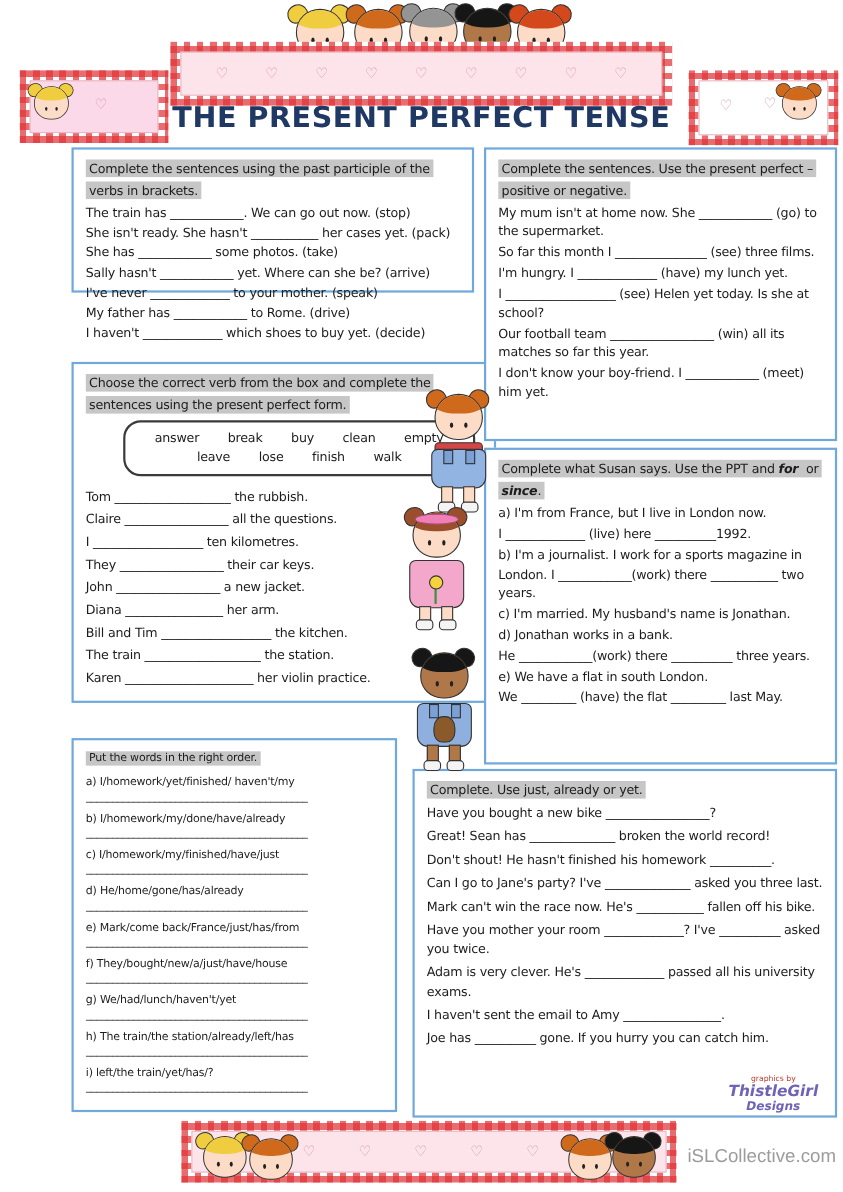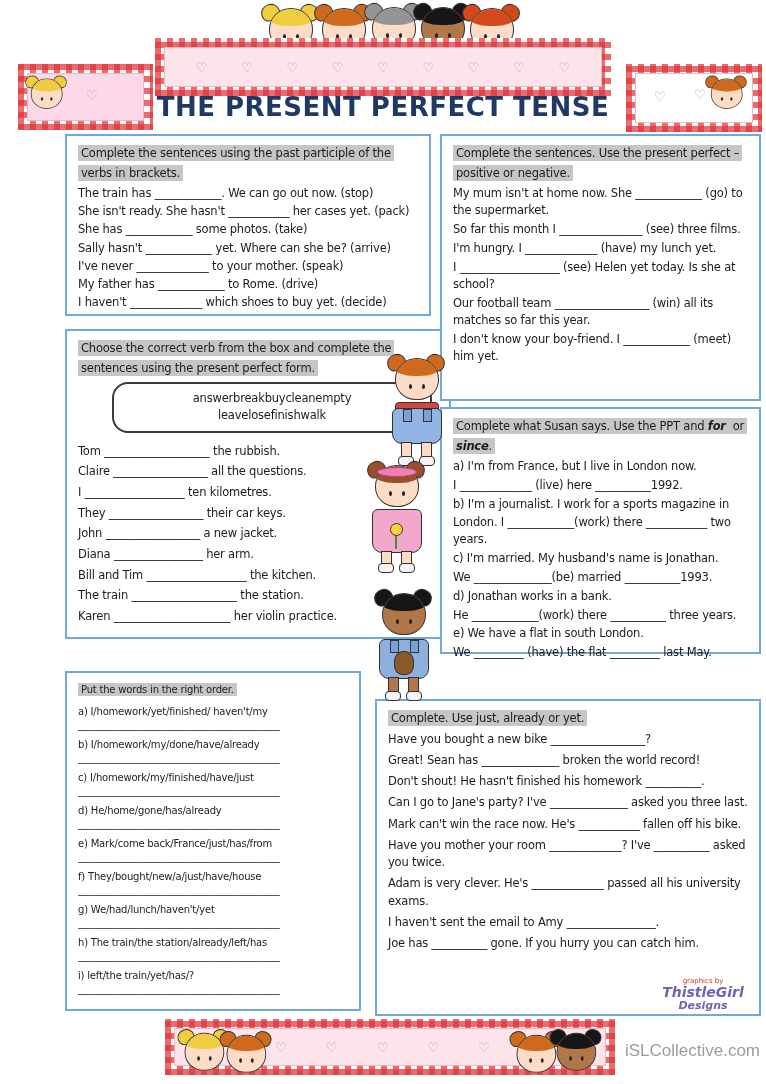--- a/index.html
+++ b/index.html
@@ -69,21 +69,21 @@
       padding:8px 11px;font-size:11.5px;letter-spacing:-.2px;line-height:1.45;z-index:4}
   .hdr{margin:0 0 9px 0;line-height:1.7}
   .hl{background:#c6c6c6;padding:1px 3px;-webkit-box-decoration-break:clone;box-decoration-break:clone}
   .box p{margin:0 0 2px 0}
   .b1 p.line{margin:0 0 1.5px}
   .b2 p.line{margin:0 0 4px}
   .b4 p.line{margin:0 0 2.5px}
   .b5 p.line{margin:0 0 1px;line-height:1.55}
   .b6 p.line{margin:0 0 4px;line-height:1.5}
   .wordbox{border:2px solid #3a3a3a;border-radius:16px;margin:4px 6px 10px 34px;padding:6px 8px}
-  .wrow{display:flex;justify-content:center;line-height:1.5}
+  .wrow{display:flex;justify-content:center;gap:26px;line-height:1.5}
   .b3{font-size:10px;line-height:1.3}
   .b3 .oi{margin:7px 0 0}
   .b3 .it{margin:0}
   .b3 .bl{margin:0;white-space:nowrap;overflow:hidden;color:#222}
 
   
   .logo{position:absolute;left:655px;top:978px;width:96px;text-align:center;z-index:5;line-height:1.05}
   .logo .tag{font-size:7px;color:#c0392b}
   .logo .name{font-size:14px;font-weight:bold;font-style:italic;color:#6f63b8}
   .logo .sub{font-size:11px;font-weight:bold;font-style:italic;color:#6f63b8}
@@ -181,21 +181,21 @@
             <div class="fringe"></div>
             <div class="eye l"></div>
             <div class="eye r"></div>
           </div>
       </div>
     </div>
   </div>
 
   <div class="title">THE PRESENT PERFECT TENSE</div>
 
-  <section class="box b1" style="left:65px;top:134px;width:366px;height:182px">
+  <section class="box b1" style="left:65px;top:134px;width:366px;height:132px">
     <p class="hdr"><span class="hl">Complete the sentences using the past participle of the verbs in brackets.</span></p>
     <p class="line">The train has ____________. We can go out now. (stop)</p>
     <p class="line">She isn't ready. She hasn't ___________ her cases yet. (pack)</p>
     <p class="line">She has ____________ some photos. (take)</p>
     <p class="line">Sally hasn't ____________ yet. Where can she be? (arrive)</p>
     <p class="line">I've never _____________ to your mother. (speak)</p>
     <p class="line">My father has ____________ to Rome. (drive)</p>
     <p class="line">I haven't _____________ which shoes to buy yet. (decide)</p>
   </section>
 
@@ -270,27 +270,26 @@
   <section class="box b4" style="left:440px;top:134px;width:321px;height:267px">
     <p class="hdr"><span class="hl">Complete the sentences. Use  the present perfect – positive or negative.</span></p>
     <p class="line">My mum isn't at home now. She ____________ (go) to the supermarket.</p>
     <p class="line">So far this month I _______________ (see) three films.</p>
     <p class="line">I'm hungry. I _____________ (have) my lunch yet.</p>
     <p class="line">I __________________ (see) Helen yet today. Is she at school?</p>
     <p class="line">Our football team _________________ (win) all its matches so far this year.</p>
     <p class="line">I don't know your boy-friend. I ____________ (meet) him yet.</p>
   </section>
 
-  <section class="box b5" style="left:440px;top:407px;width:321px;height:247px">
+  <section class="box b5" style="left:440px;top:407px;width:321px;height:288px">
     <p class="hdr"><span class="hl"><span>Complete what Susan says. Use the PPT and</span> <b><i>for</i></b>&nbsp; <span>or</span> <b><i>since</i></b><span>.</span></span></p>
     <p class="line">a) I'm from France, but I live in London now.</p>
     <p class="line">I _____________ (live) here __________1992.</p>
     <p class="line">b) I'm a journalist. I work for a sports magazine in London. I ____________(work) there ___________ two years.</p>
     <p class="line">c) I'm married. My husband's name is Jonathan.</p>
-    <p class="line">We ______________(be) married __________1993.</p>
     <p class="line">d) Jonathan works in a bank.</p>
     <p class="line">He ____________(work) there __________ three years.</p>
     <p class="line">e) We have a flat in south London.</p>
     <p class="line">We _________ (have) the flat _________ last May.</p>
   </section>
 
   <section class="box b6" style="left:375px;top:699px;width:386px;height:317px">
     <p class="hdr"><span class="hl">Complete. Use just, already or yet.</span></p>
     <p class="line">Have you bought a new bike _________________?</p>
     <p class="line">Great! Sean has ______________ broken the world record!</p>

